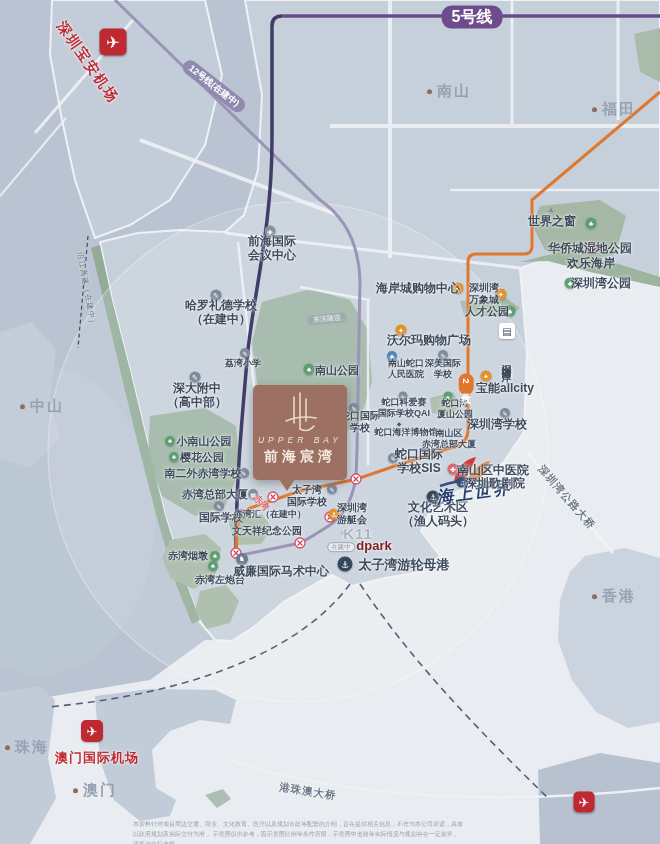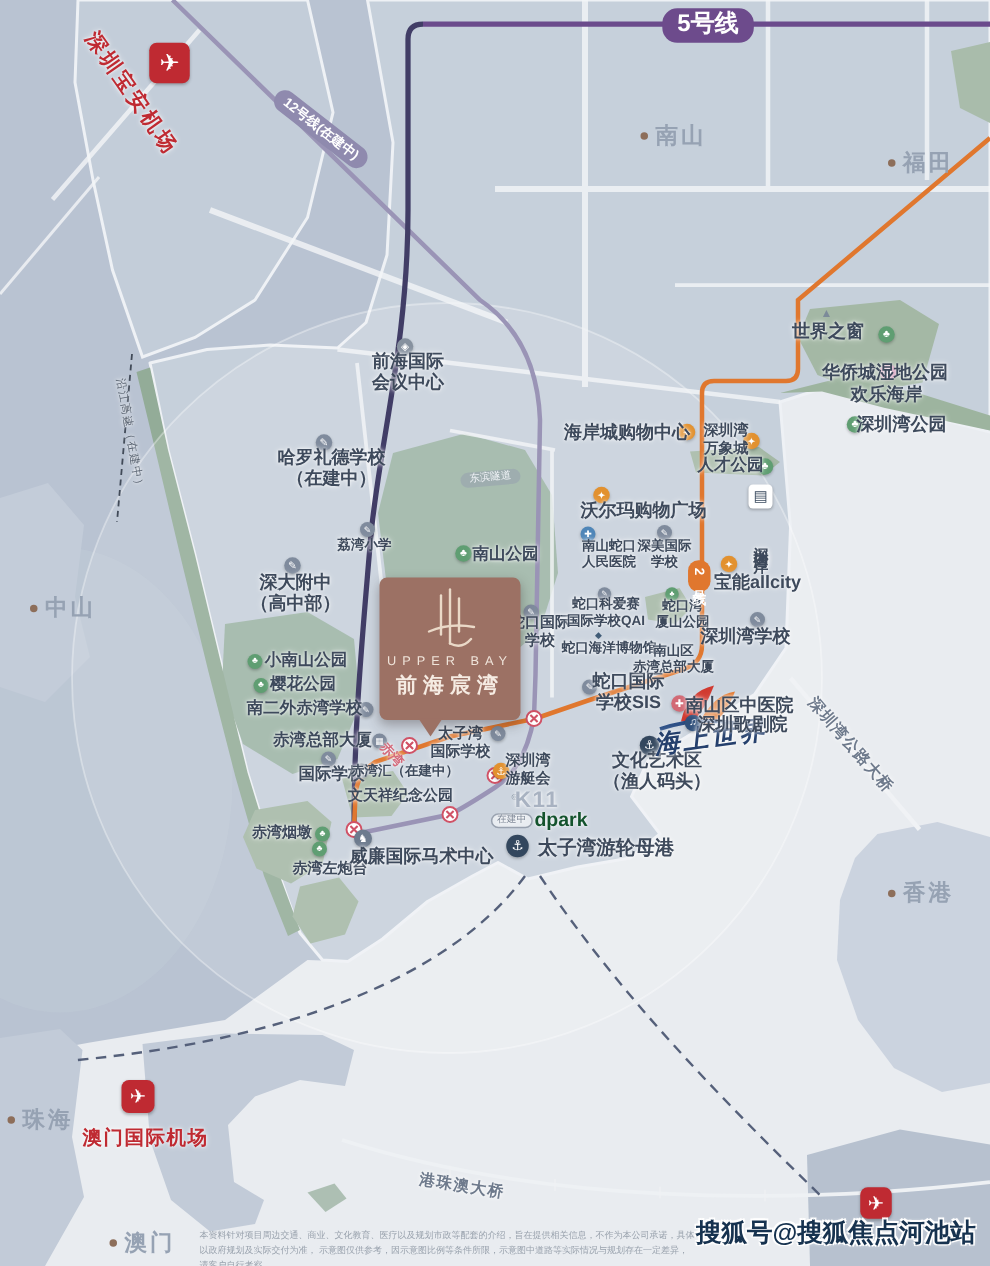--- a/index.html
+++ b/index.html
@@ -17,38 +17,38 @@
   .red-airport{color:#bf2a32;font-size:14px;letter-spacing:2px;}
   .red-airport-h{color:#bf2a32;font-size:13px;letter-spacing:1px;}
   .pill{color:#fff;text-shadow:none;border-radius:10px;padding:2px 10px;}
   .pill5{background:#6d4b8c;font-size:16px;}
   .pill12{background:#8f8aae;font-size:9px;padding:2px 7px;}
   .pill2v{background:#e0772e;font-size:9px;padding:5px 2px;writing-mode:vertical-rl;letter-spacing:2px;border-radius:7px;}
   .v-text{writing-mode:vertical-rl;font-size:10px;letter-spacing:2px;}
   .script{font-family:"DejaVu Serif","Liberation Serif",serif;font-style:italic;font-size:17px;color:#25406d;letter-spacing:2px;}
   .k11{color:#a8b2c1;font-size:15px;font-weight:800;letter-spacing:1px;}
   .badge-outline{border:1px solid #98a1af;color:#808a99;font-size:6.5px;font-weight:400;padding:0 3px;border-radius:5px;background:rgba(255,255,255,.55);}
-  .dpark{color:#14532d;font-size:13px;font-weight:800;}
+  .dpark{color:#7f1d1d;font-size:13px;font-weight:800;}
   .bridge-label{color:#6e7a8c;font-size:10.5px;font-weight:600;letter-spacing:1px;}
   .station-name{color:#d4697a;font-size:9px;}
   .road-vlabel{color:#5b6573;font-size:7.5px;font-weight:400;letter-spacing:1px;}
   .road-badge{background:rgba(150,160,175,.55);color:#f0f3f7;font-size:7px;font-weight:400;padding:1px 6px;border-radius:6px;text-shadow:none;}
   .icn{position:absolute;transform:translate(-50%,-50%);display:flex;align-items:center;justify-content:center;
        color:#fff;border-radius:50%;box-shadow:0 1px 2px rgba(0,0,0,.25);z-index:3;}
   .icn.sq{border-radius:5px;background:#bf2a32;}
   .icn.sqw{border-radius:3px;background:#fff;color:#3a4a5e;}
   .icn.plain{background:none;box-shadow:none;color:#7c8a99;border-radius:0;}
   .icn.plain-dark{background:none;box-shadow:none;color:#3e5a75;border-radius:0;}
   .project-box{position:absolute;left:253px;top:385px;width:94px;height:95px;background:#9c7164;border-radius:5px;
        box-shadow:0 3px 8px rgba(50,40,40,.35);display:flex;flex-direction:column;align-items:center;
        justify-content:flex-start;z-index:5;}
   .project-box .tail{position:absolute;bottom:-11px;left:26px;width:0;height:0;
        border-left:8px solid transparent;border-right:8px solid transparent;border-top:12px solid #9c7164;}
   .logo-mark{margin-top:6px;}
-  .logo-en{font-size:8.5px;letter-spacing:4px;color:#efe4da;margin-top:2px;}
+  .logo-en{font-size:8.5px;letter-spacing:4px;color:#efe4da;margin-top:2px;font-style:italic;}
   .logo-cn{font-size:14px;letter-spacing:4px;color:#f5ebe2;font-weight:600;margin-top:3px;}
   .watermark{position:absolute;left:464px;top:810px;z-index:9;font-size:17px;font-weight:900;color:#16324f;white-space:nowrap;
        text-shadow:-1px -1px 0 #fff,1px -1px 0 #fff,-1px 1px 0 #fff,1px 1px 0 #fff,0 0 3px #fff;}
   .disclaimer{position:absolute;left:133px;top:820px;width:330px;font-size:6px;color:#99a2ad;line-height:1.65;z-index:6;}
 </style>
 </head>
 <body>
 
 <div id="map">
 
@@ -268,21 +268,21 @@
         <span>学校</span>
       </div>
       <div class="lbl sz12" style="left: 429px; top: 340px; transform: translate(-50%, -50%);">沃尔玛购物广场</div>
       <div class="lbl sz12" style="left: 505px; top: 388px; transform: translate(-50%, -50%);">宝能allcity</div>
       <div class="lbl v-text" style="left: 506px; top: 361px; transform: translate(-50%, -50%);">深圳湾口岸</div>
       <div class="lbl pill pill2v" style="left: 466px; top: 384px; transform: translate(-50%, -50%);">2号线</div>
       <div class="lbl bridge-label" style="left: 567px; top: 497px; transform: translate(-50%, -50%) rotate(49deg);">深圳湾公路大桥</div>
       <div class="lbl city" style="left: 614px; top: 596px; transform: translate(-50%, -50%);">香港</div>
       <div class="lbl city" style="left: 27px; top: 747px; transform: translate(-50%, -50%);">珠海</div>
       <div class="lbl red-airport-h" style="left: 97px; top: 758px; transform: translate(-50%, -50%);">澳门国际机场</div>
-      <div class="lbl city" style="left: 95px; top: 829px; transform: translate(-50%, -50%);">澳门</div>
+      <div class="lbl city" style="left: 95px; top: 790px; transform: translate(-50%, -50%);">澳门</div>
       <div class="lbl bridge-label" style="left: 308px; top: 791px; transform: translate(-50%, -50%) rotate(9deg);">港珠澳大桥</div>
       <div class="lbl station-name" style="left: 261px; top: 503px; transform: translate(-50%, -50%) rotate(48deg);">赤湾</div>
       <div class="lbl road-vlabel" style="left: 86px; top: 290px; transform: translate(-50%, -50%) rotate(80deg);">沿江高速（在建中）</div>
       <div class="lbl road-badge" style="left: 327px; top: 319px; transform: translate(-50%, -50%) rotate(-5deg);">东滨隧道</div>
     </div>
 
   <div class="project-box">
     <svg class="logo-mark" width="44" height="42" viewBox="0 0 44 42">
       <g stroke="#ead9c8" stroke-width="1.6" fill="none" stroke-linecap="round">
         <path d="M8,30 Q22,24 38,27"></path>
@@ -290,20 +290,19 @@
         <path d="M22,2 V38"></path>
         <path d="M28,8 V30"></path>
         <path d="M22,38 Q30,42 36,35"></path>
       </g>
     </svg>
     <div class="logo-en">UPPER BAY</div>
     <div class="logo-cn">前海宸湾</div>
     <div class="tail"></div>
   </div>
 
-  <div class="watermark">搜狐号@搜狐焦点河池站</div>
 
   <div class="disclaimer">
     <span>本资料针对项目周边交通、商业、文化教育、医疗以及规划市政等配套的介绍，旨在提供相关信息，不作为本公司承诺，具体以政府规划及实际交付为准，</span>
     <span>示意图仅供参考，因示意图比例等条件所限，示意图中道路等实际情况与规划存在一定差异，请客户自行考察。</span>
   </div>
 
 </div>
 
 </body></html>

